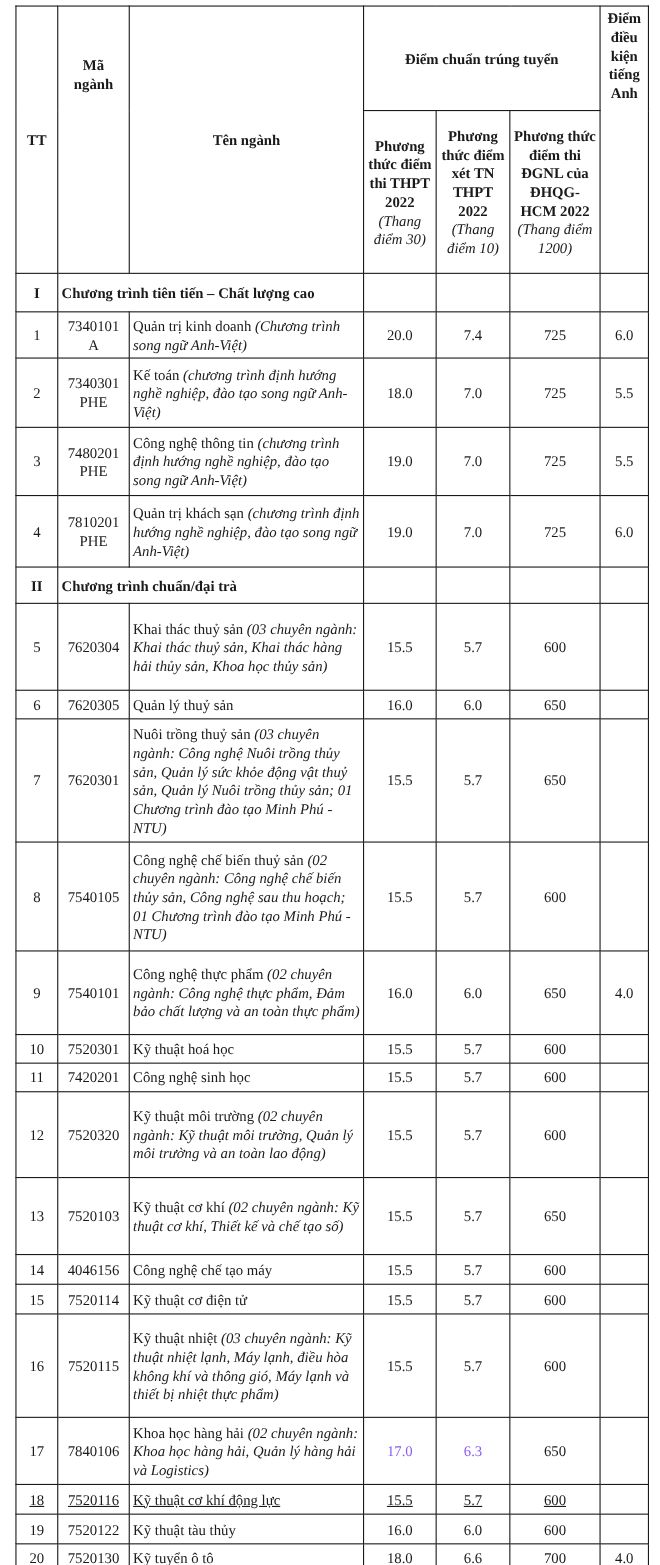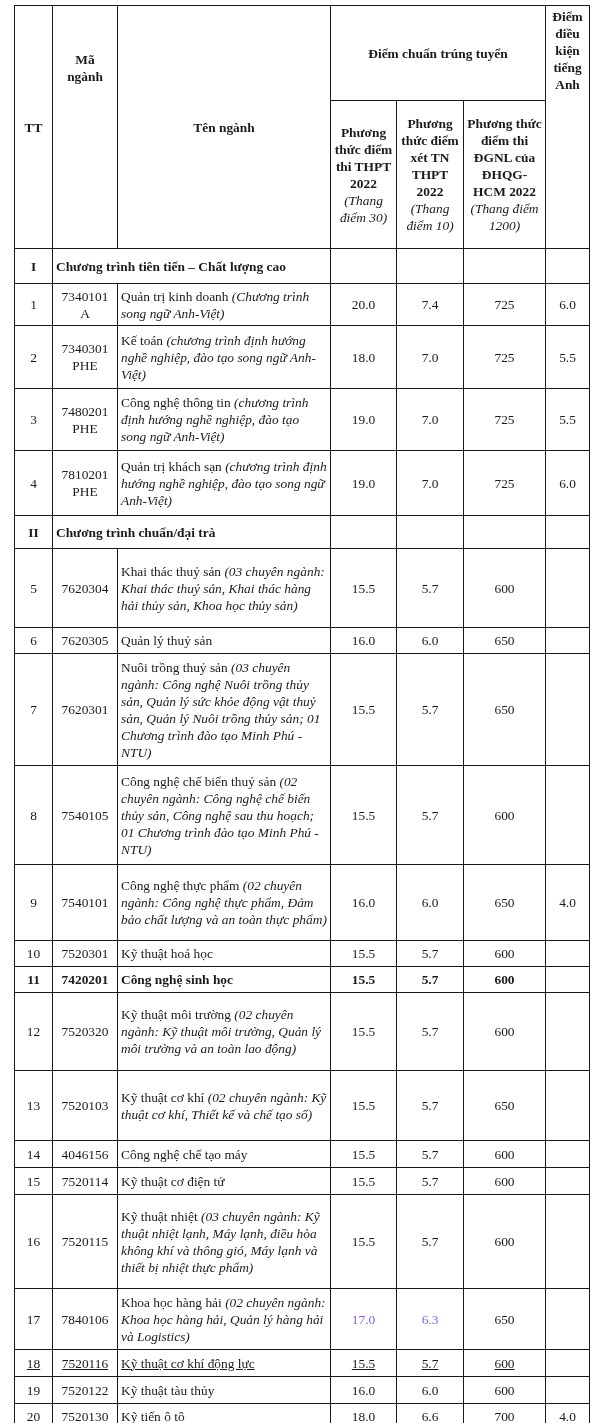--- a/index.html
+++ b/index.html
@@ -144,21 +144,21 @@
       </tr>
       <tr style="height: 26px;">
         <td class="c">10</td>
         <td class="c">7520301</td>
         <td class="name"><span>Kỹ thuật hoá học</span></td>
         <td class="c">15.5</td>
         <td class="c">5.7</td>
         <td class="c">600</td>
         <td class="c"></td>
       </tr>
-      <tr style="height: 26px; font-weight: bold;">
+      <tr style="height: 26px;">
         <td class="c">11</td>
         <td class="c">7420201</td>
         <td class="name"><span>Công nghệ sinh học</span></td>
         <td class="c">15.5</td>
         <td class="c">5.7</td>
         <td class="c">600</td>
         <td class="c"></td>
       </tr>
       <tr style="height: 78px;">
         <td class="c">12</td>
@@ -228,20 +228,20 @@
         <td class="c">7520122</td>
         <td class="name"><span>Kỹ thuật tàu thủy</span></td>
         <td class="c">16.0</td>
         <td class="c">6.0</td>
         <td class="c">600</td>
         <td class="c"></td>
       </tr>
       <tr style="height: 26px;">
         <td class="c">20</td>
         <td class="c">7520130</td>
-        <td class="name"><span>Kỹ tiến ô tô</span></td>
+        <td class="name"><span>Kỹ tuyển ô tô</span></td>
         <td class="c">18.0</td>
         <td class="c">6.6</td>
         <td class="c">700</td>
         <td class="c">4.0</td>
       </tr>
     </tbody>
 </table>
 
 </body></html>

